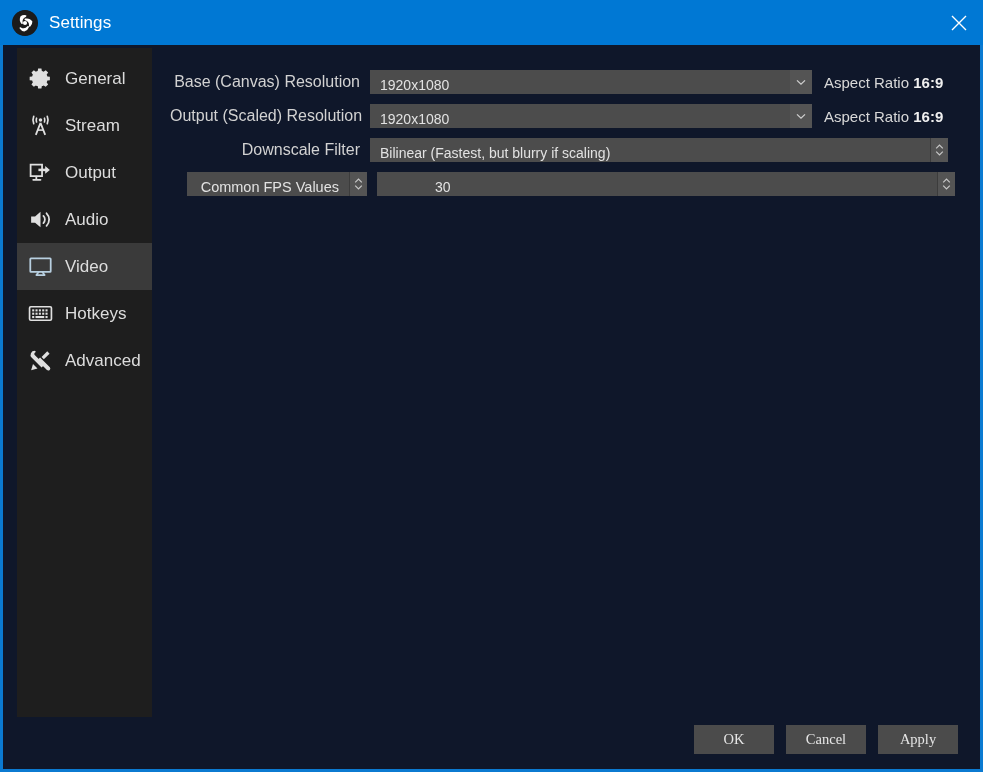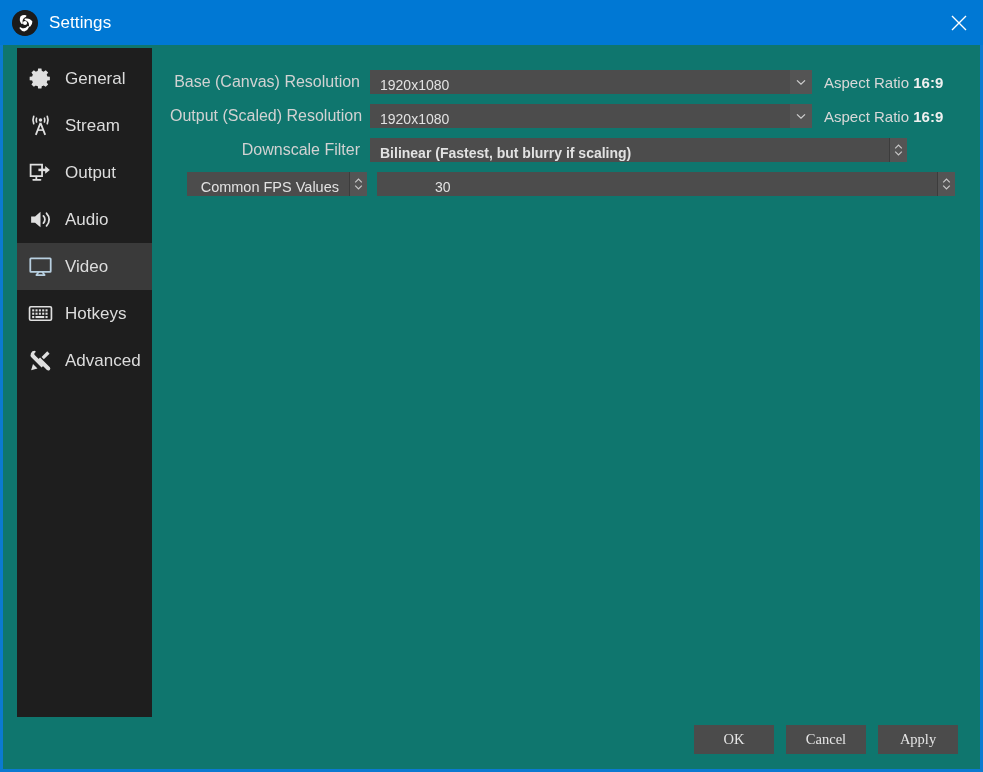--- a/index.html
+++ b/index.html
@@ -9,21 +9,21 @@
     height: 772px;
     overflow: hidden;
     background: #3c3c3c;
     font-family: "Liberation Sans", sans-serif;
   }
 
   .window {
     position: relative;
     width: 983px;
     height: 772px;
-    background: #0f766e;
+    background: #0f172a;
     border-left: 3px solid #0b7ad1;
     border-right: 3px solid #0b7ad1;
     border-bottom: 3px solid #0b7ad1;
     border-top: 0;
   }
 
   
   .titlebar {
     position: absolute;
     top: 0; left: -3px;
@@ -349,21 +349,21 @@
         </span>
       </div>
       <div class="aspect">
         <span>Aspect Ratio</span>
         <b>16:9</b>
       </div>
     </div>
 
     <div class="row">
       <div class="row-label lbl-col">Downscale Filter</div>
-      <div class="combo" style="width:537px;font-weight:bold;">
+      <div class="combo" style="width:578px;">
         <span class="combo-text">Bilinear (Fastest, but blurry if scaling)</span>
         <span class="spin-btn">
           <svg width="9" height="14" viewBox="0 0 9 14">
             <path d="M1.2 5.4 L4.5 2.1 L7.8 5.4" stroke="#c8c8c8" stroke-width="1.2" fill="none"></path>
             <path d="M1.2 8.6 L4.5 11.9 L7.8 8.6" stroke="#c8c8c8" stroke-width="1.2" fill="none"></path>
           </svg>
         </span>
       </div>
     </div>
 

